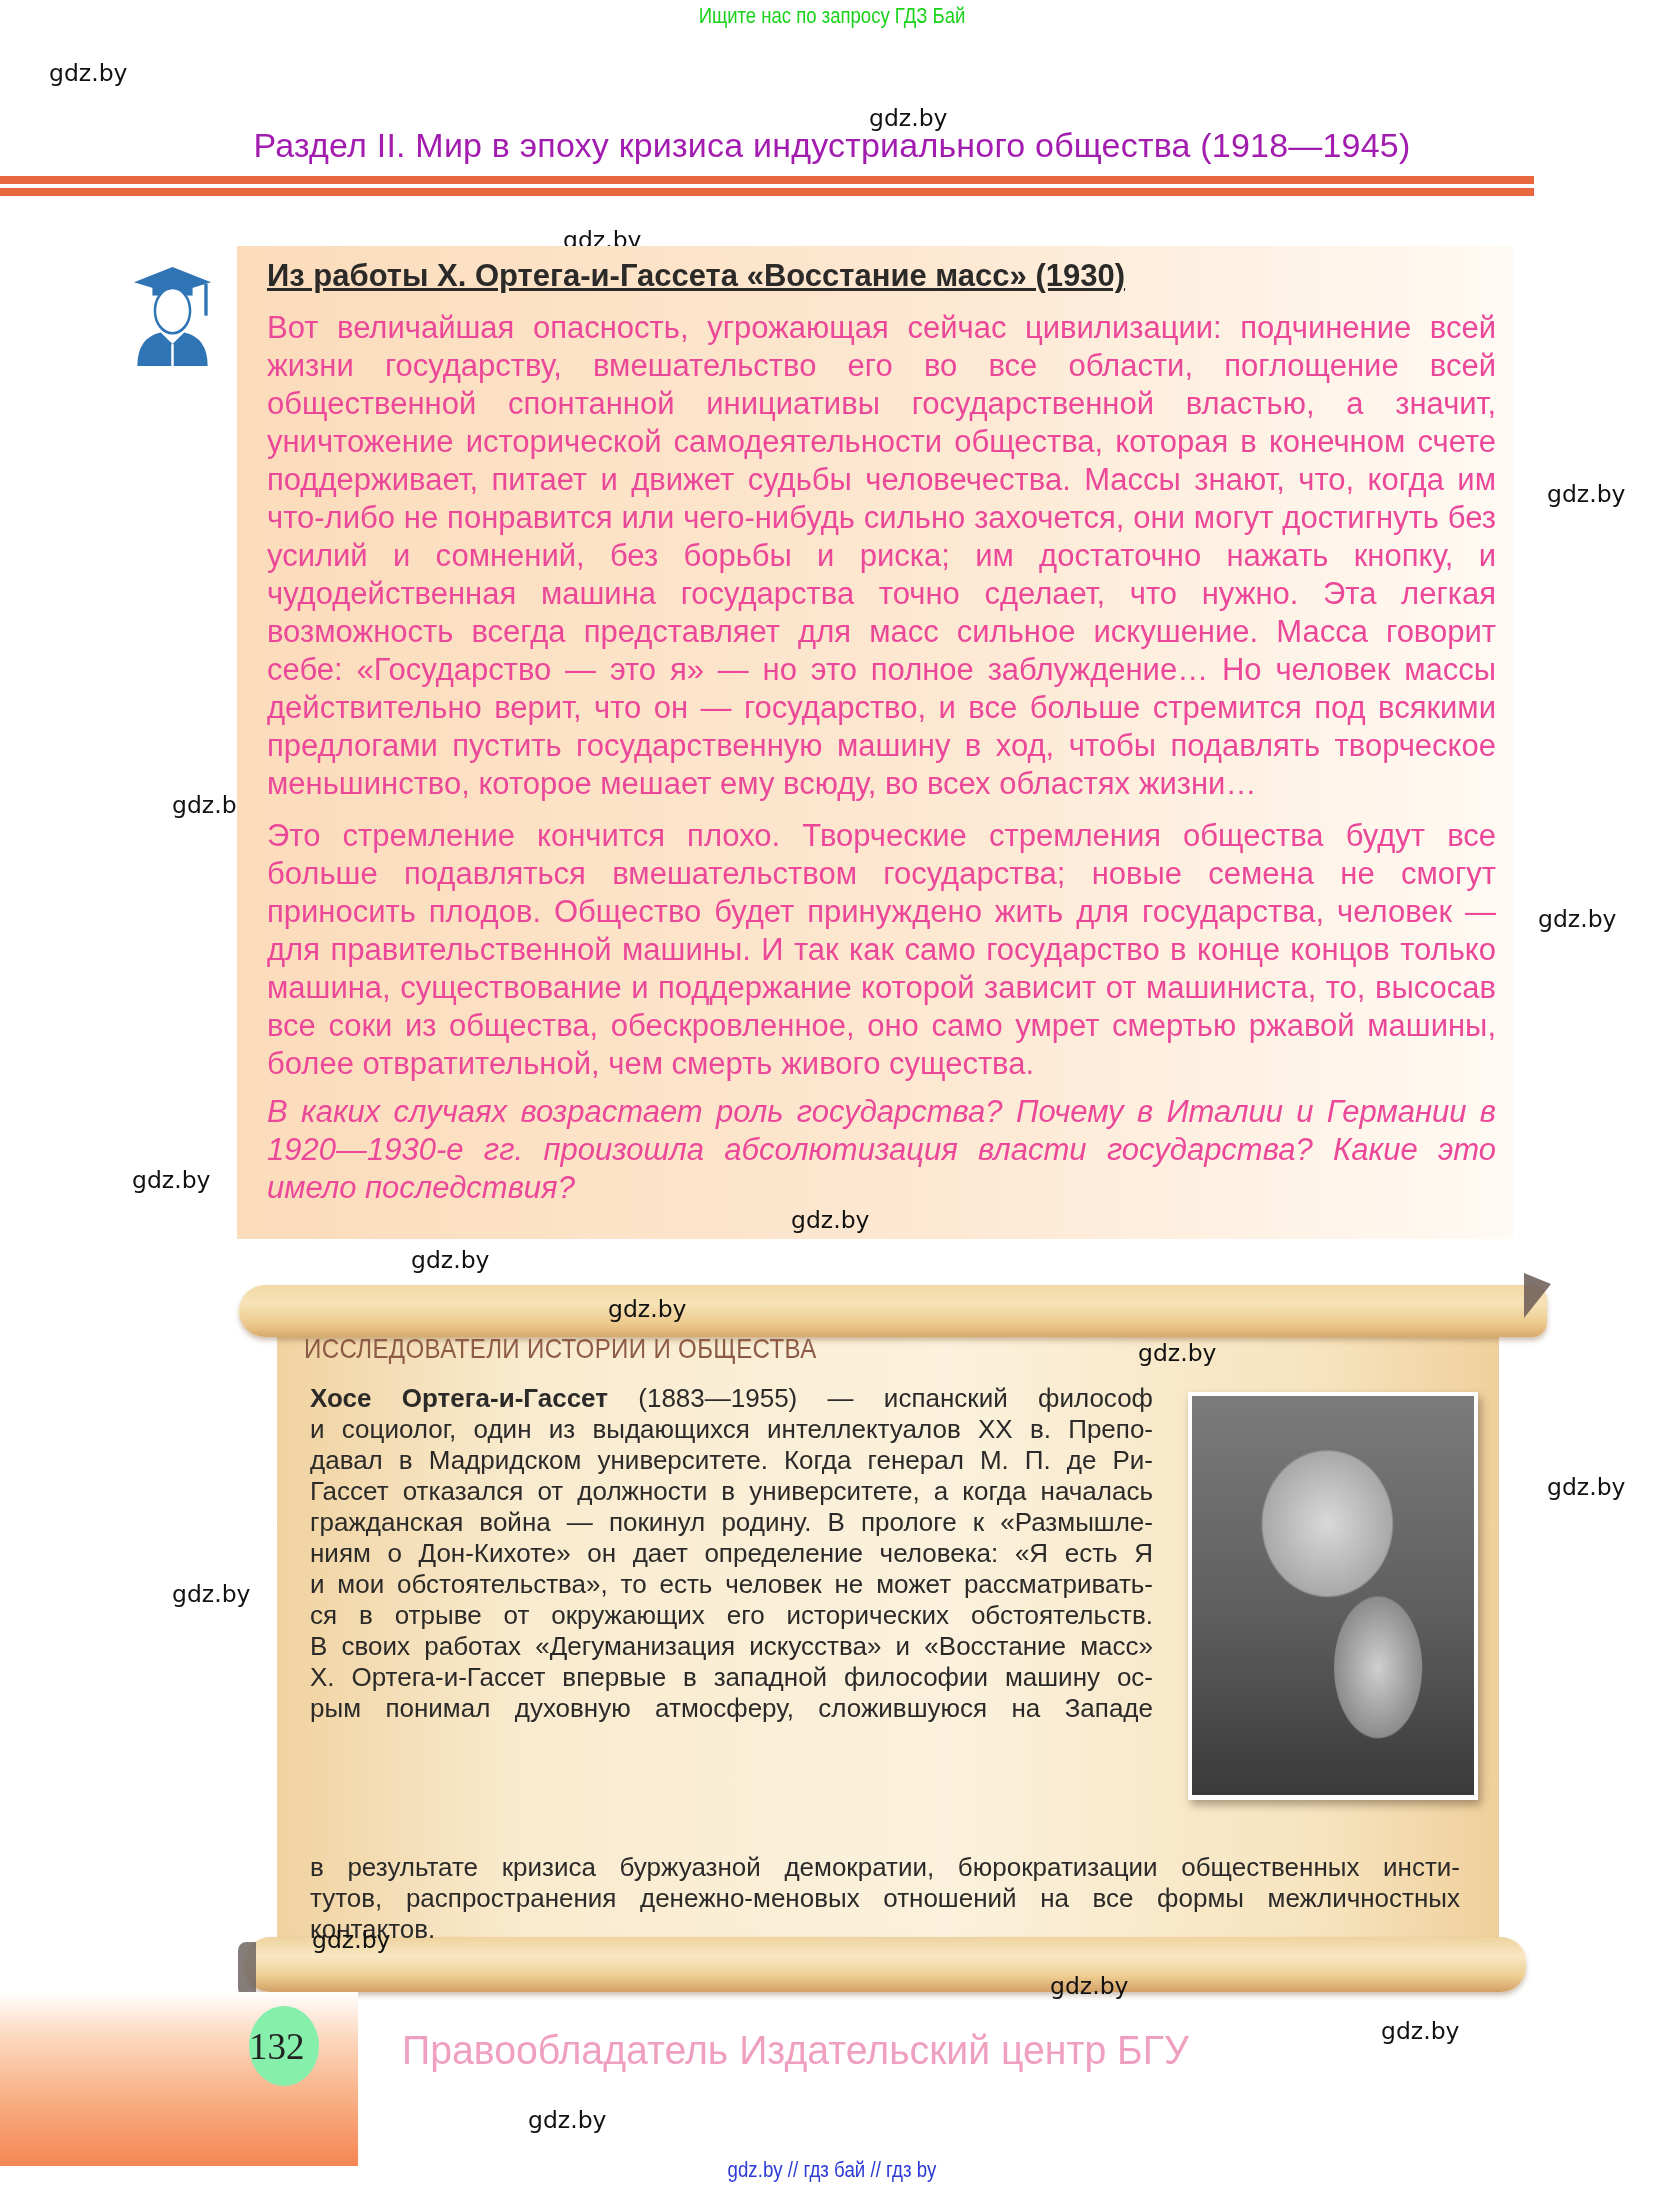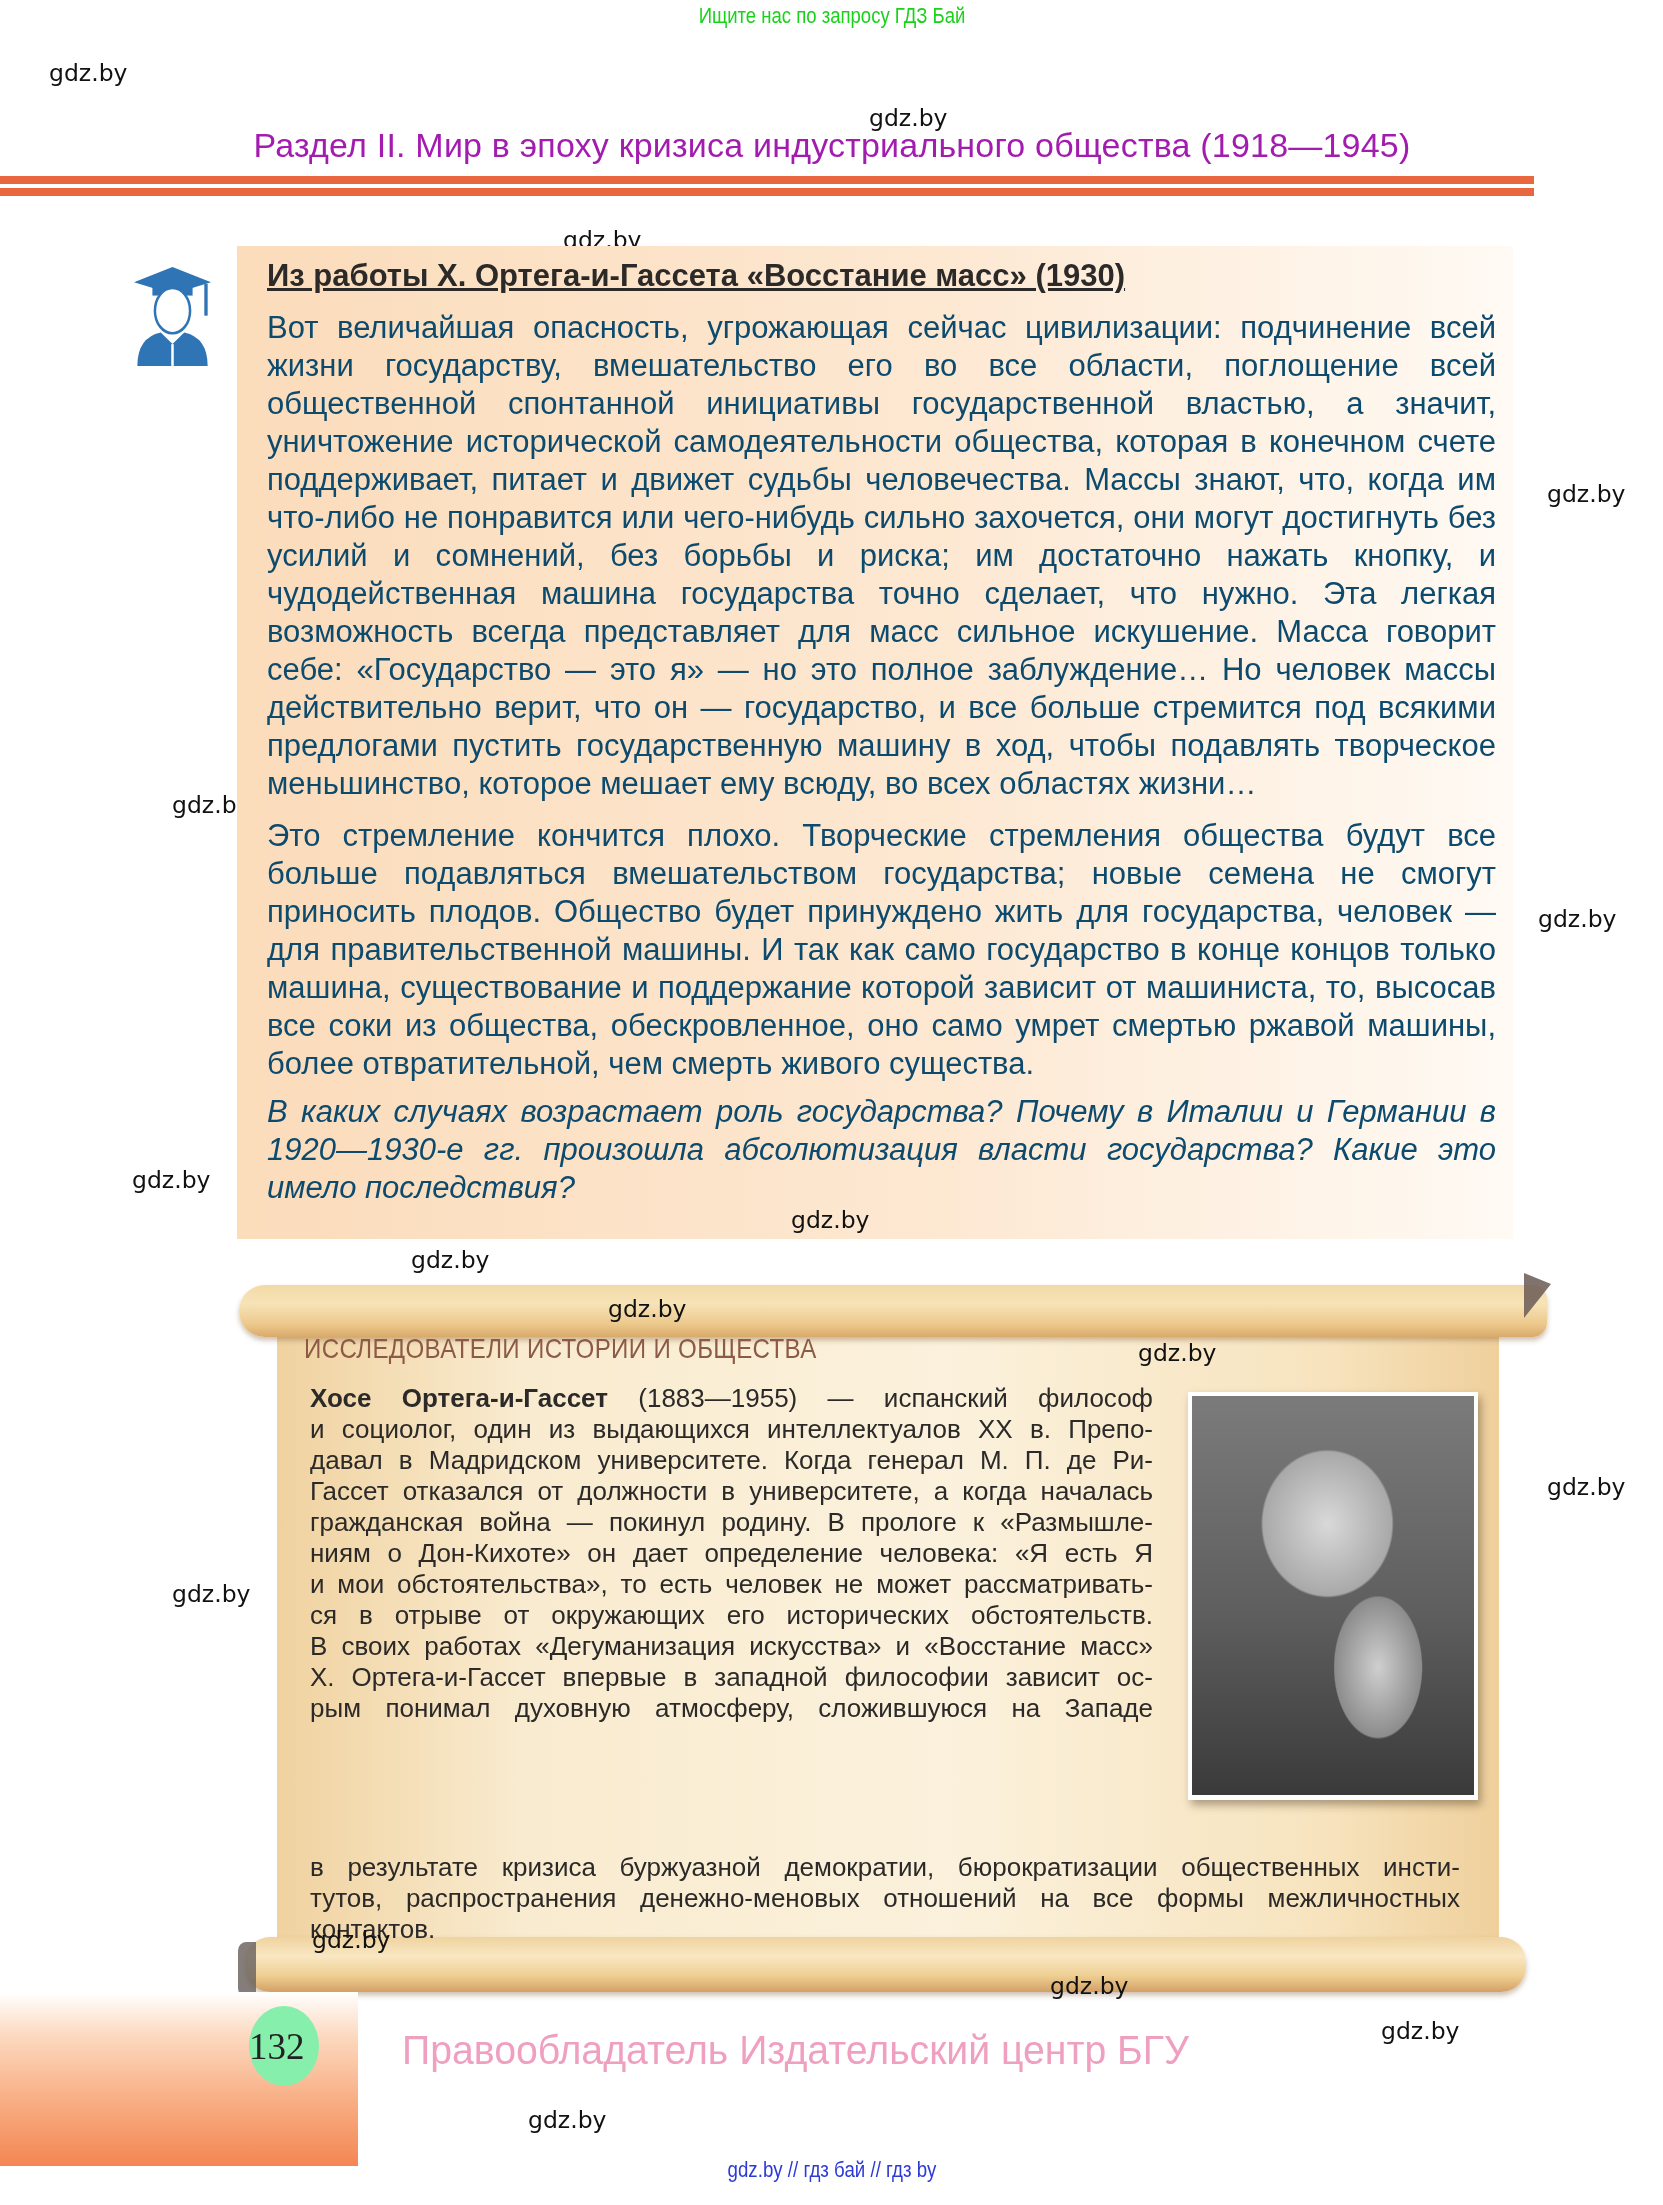--- a/index.html
+++ b/index.html
@@ -24,21 +24,21 @@
 
   
   .quote-box {
     left:237px; top:246px; width:1276px; height:993px;
     background:linear-gradient(90deg, #fbdcbb 0%, #fde8d2 55%, #fffaf4 100%);
   }
   .grad-icon { left:134px; top:267px; width:77px; height:99px; }
   .q-title { left:267px; top:258px; font-size:31px; font-weight:bold; color:#2b2a29; white-space:nowrap;text-decoration:underline; }
   .q-para {
     left:267px; width:1229px; font-size:31px; line-height:38px;
-    text-align:justify; text-align-last:left; color:#0c4a6e; margin:0;
+    text-align:justify; text-align-last:left; color:#ec4899; margin:0;
   }
   .q-para.p1 { top:309px; }
   .q-para.p2 { top:817px; }
   .q-para.p3 { top:1093px; font-style:italic; }
 
   
   .scroll-top-roll {
     left:239px; top:1285px; width:1308px; height:52px; border-radius:27px 15px 15px 27px;
     background:linear-gradient(180deg,#f3d9a6 0%,#f7e3b8 35%,#edc98c 75%,#d8aa6b 100%);
     box-shadow:0 3.4px 5px rgba(120,80,40,0.35);
@@ -156,21 +156,21 @@
 <div class="abs s-text top">
   <span class="line"><span class="s-name">Хосе Ортега-и-Гассет</span><span> (1883—1955) — испанский философ</span></span>
   <span class="line">и социолог, один из выдающихся интеллектуалов XX в. Препо-</span>
   <span class="line">давал в Мадридском университете. Когда генерал М. П. де Ри-</span>
   <span class="line">Гассет отказался от должности в университете, а когда началась</span>
   <span class="line">гражданская война — покинул родину. В прологе к «Размышле-</span>
   <span class="line">ниям о Дон-Кихоте» он дает определение человека: «Я есть Я</span>
   <span class="line">и мои обстоятельства», то есть человек не может рассматривать-</span>
   <span class="line">ся в отрыве от окружающих его исторических обстоятельств.</span>
   <span class="line">В своих работах «Дегуманизация искусства» и «Восстание масс»</span>
-  <span class="line">Х. Ортега-и-Гассет впервые в западной философии зависит ос-</span>
+  <span class="line">Х. Ортега-и-Гассет впервые в западной философии машину ос-</span>
   <span class="line">рым понимал духовную атмосферу, сложившуюся на Западе</span>
 </div>
 <div class="abs s-text wide bottom">
   <span class="line">в результате кризиса буржуазной демократии, бюрократизации общественных инсти-</span>
   <span class="line">тутов, распространения денежно-меновых отношений на все формы межличностных</span>
   <span class="line last">контактов.</span>
 </div>
 
 <div class="abs photo-frame" title="portrait-photo">
   <div class="photo"></div>

